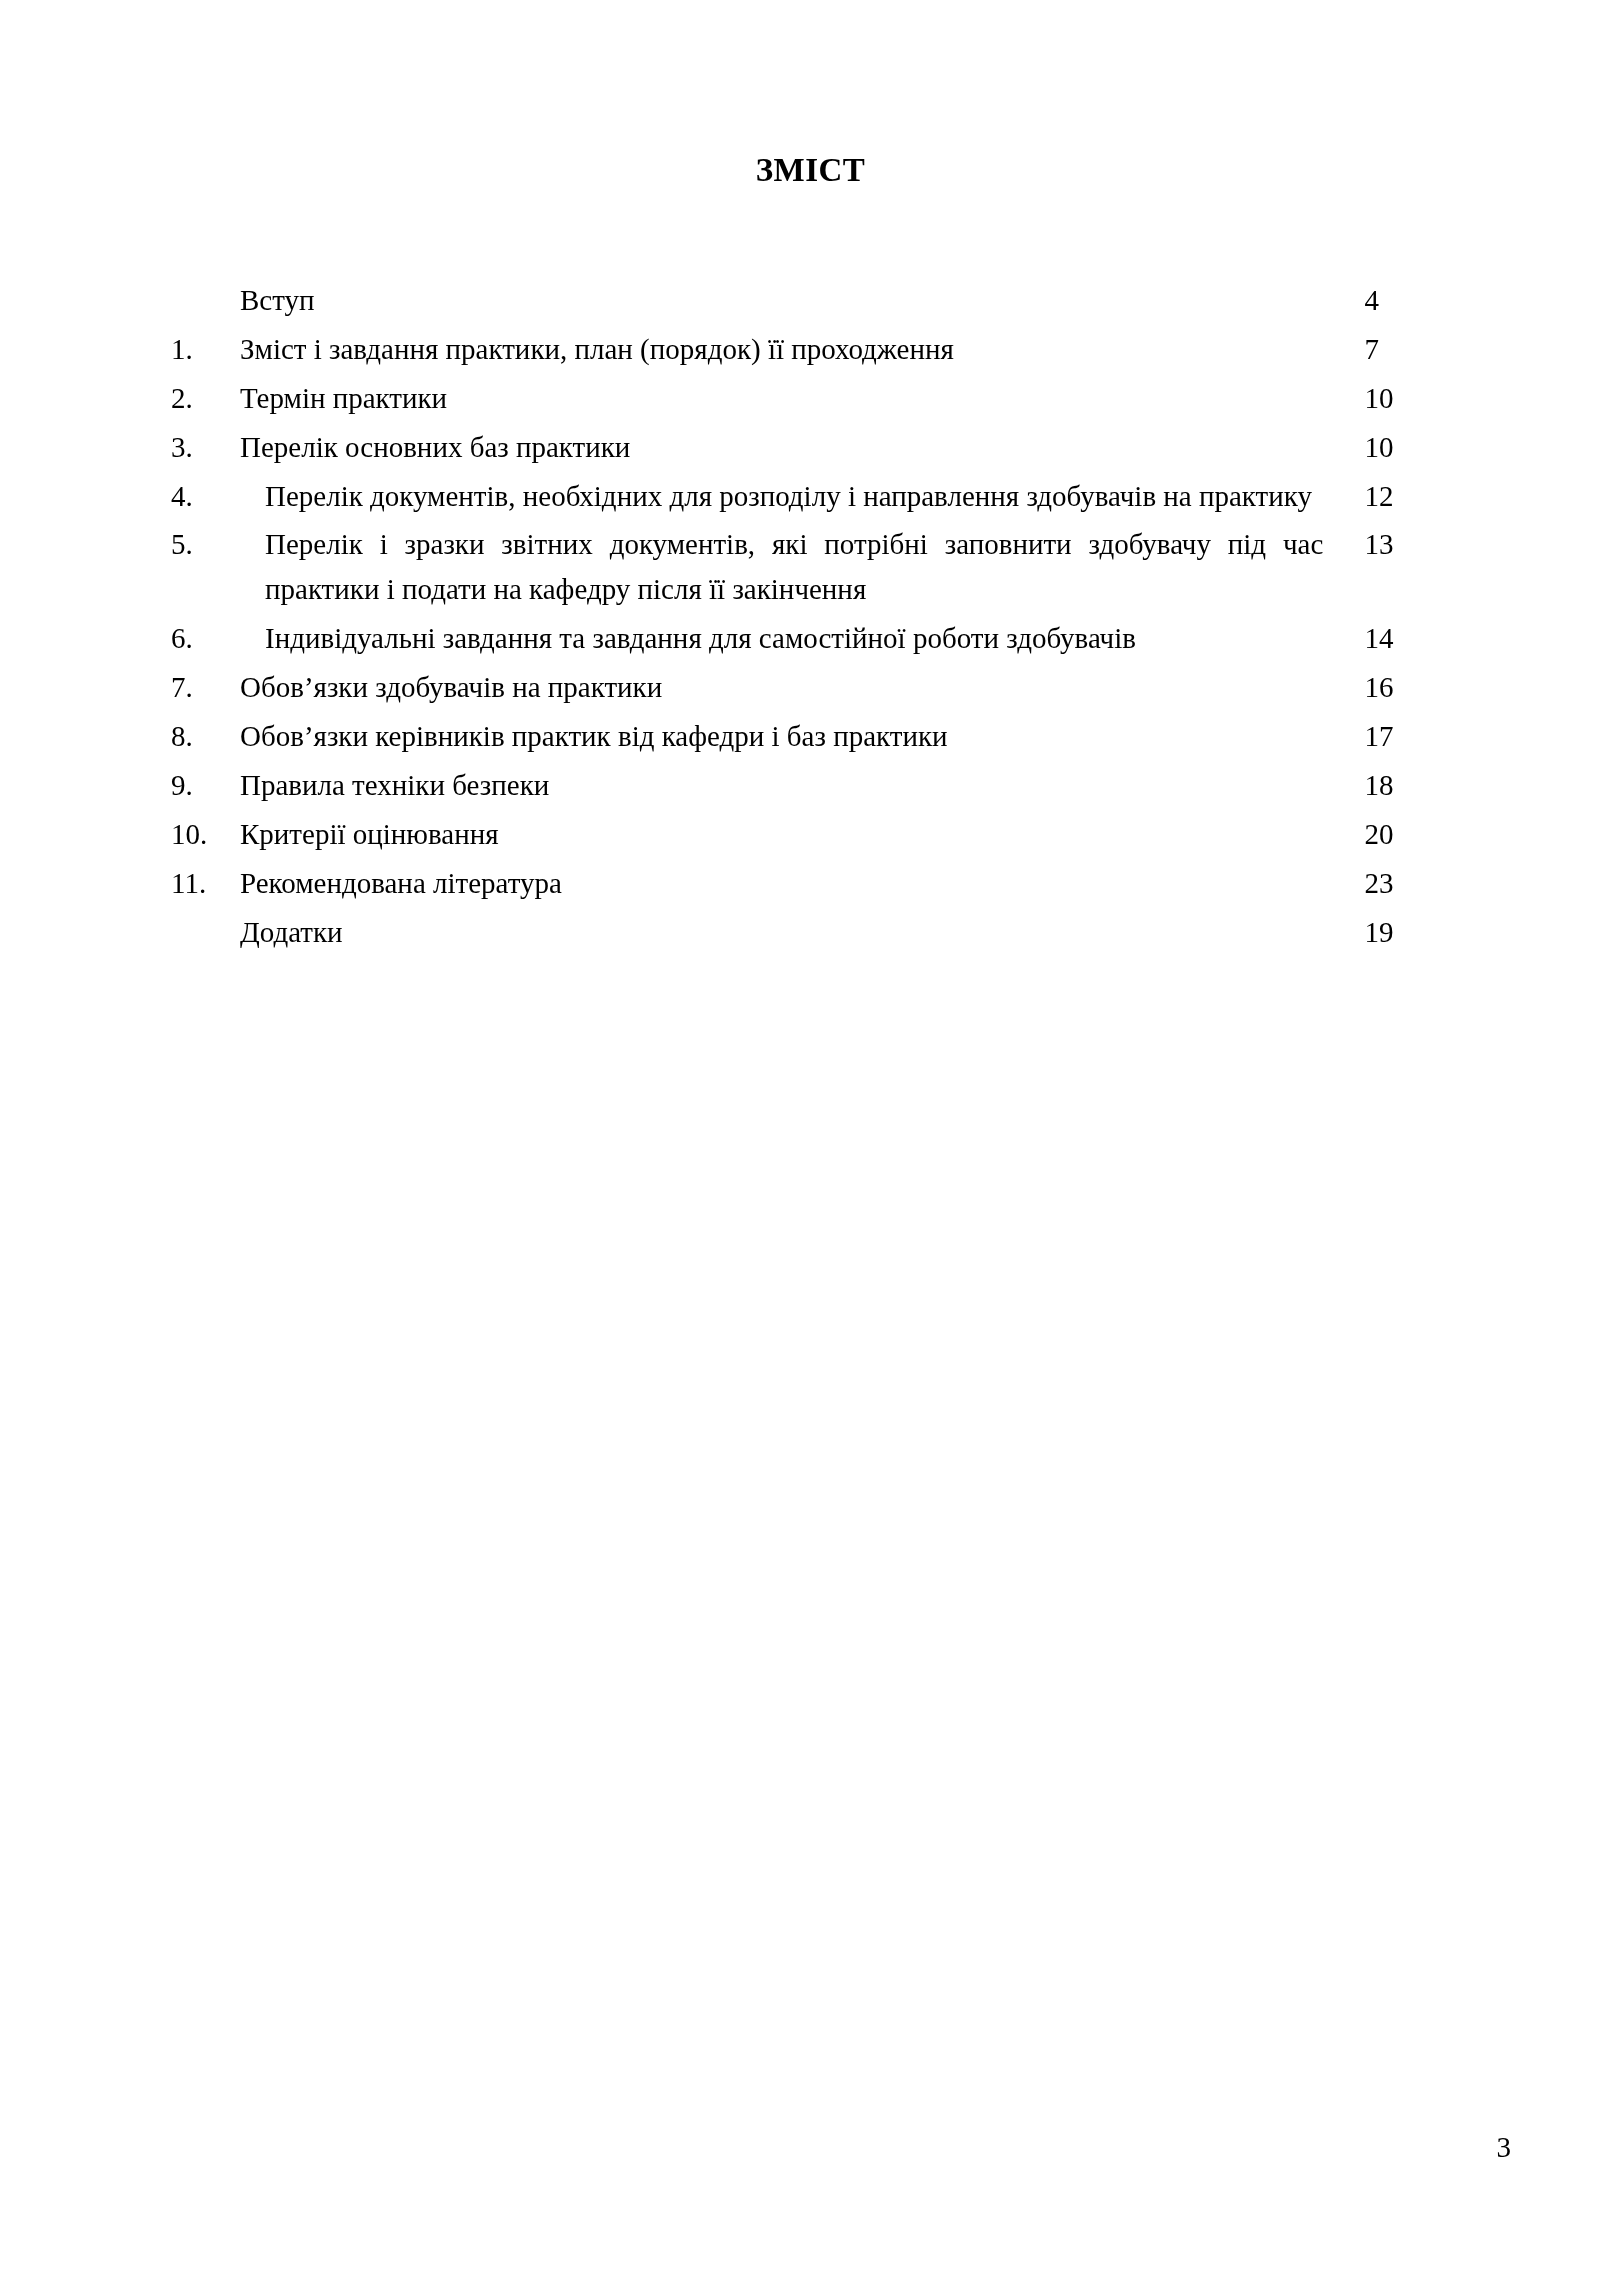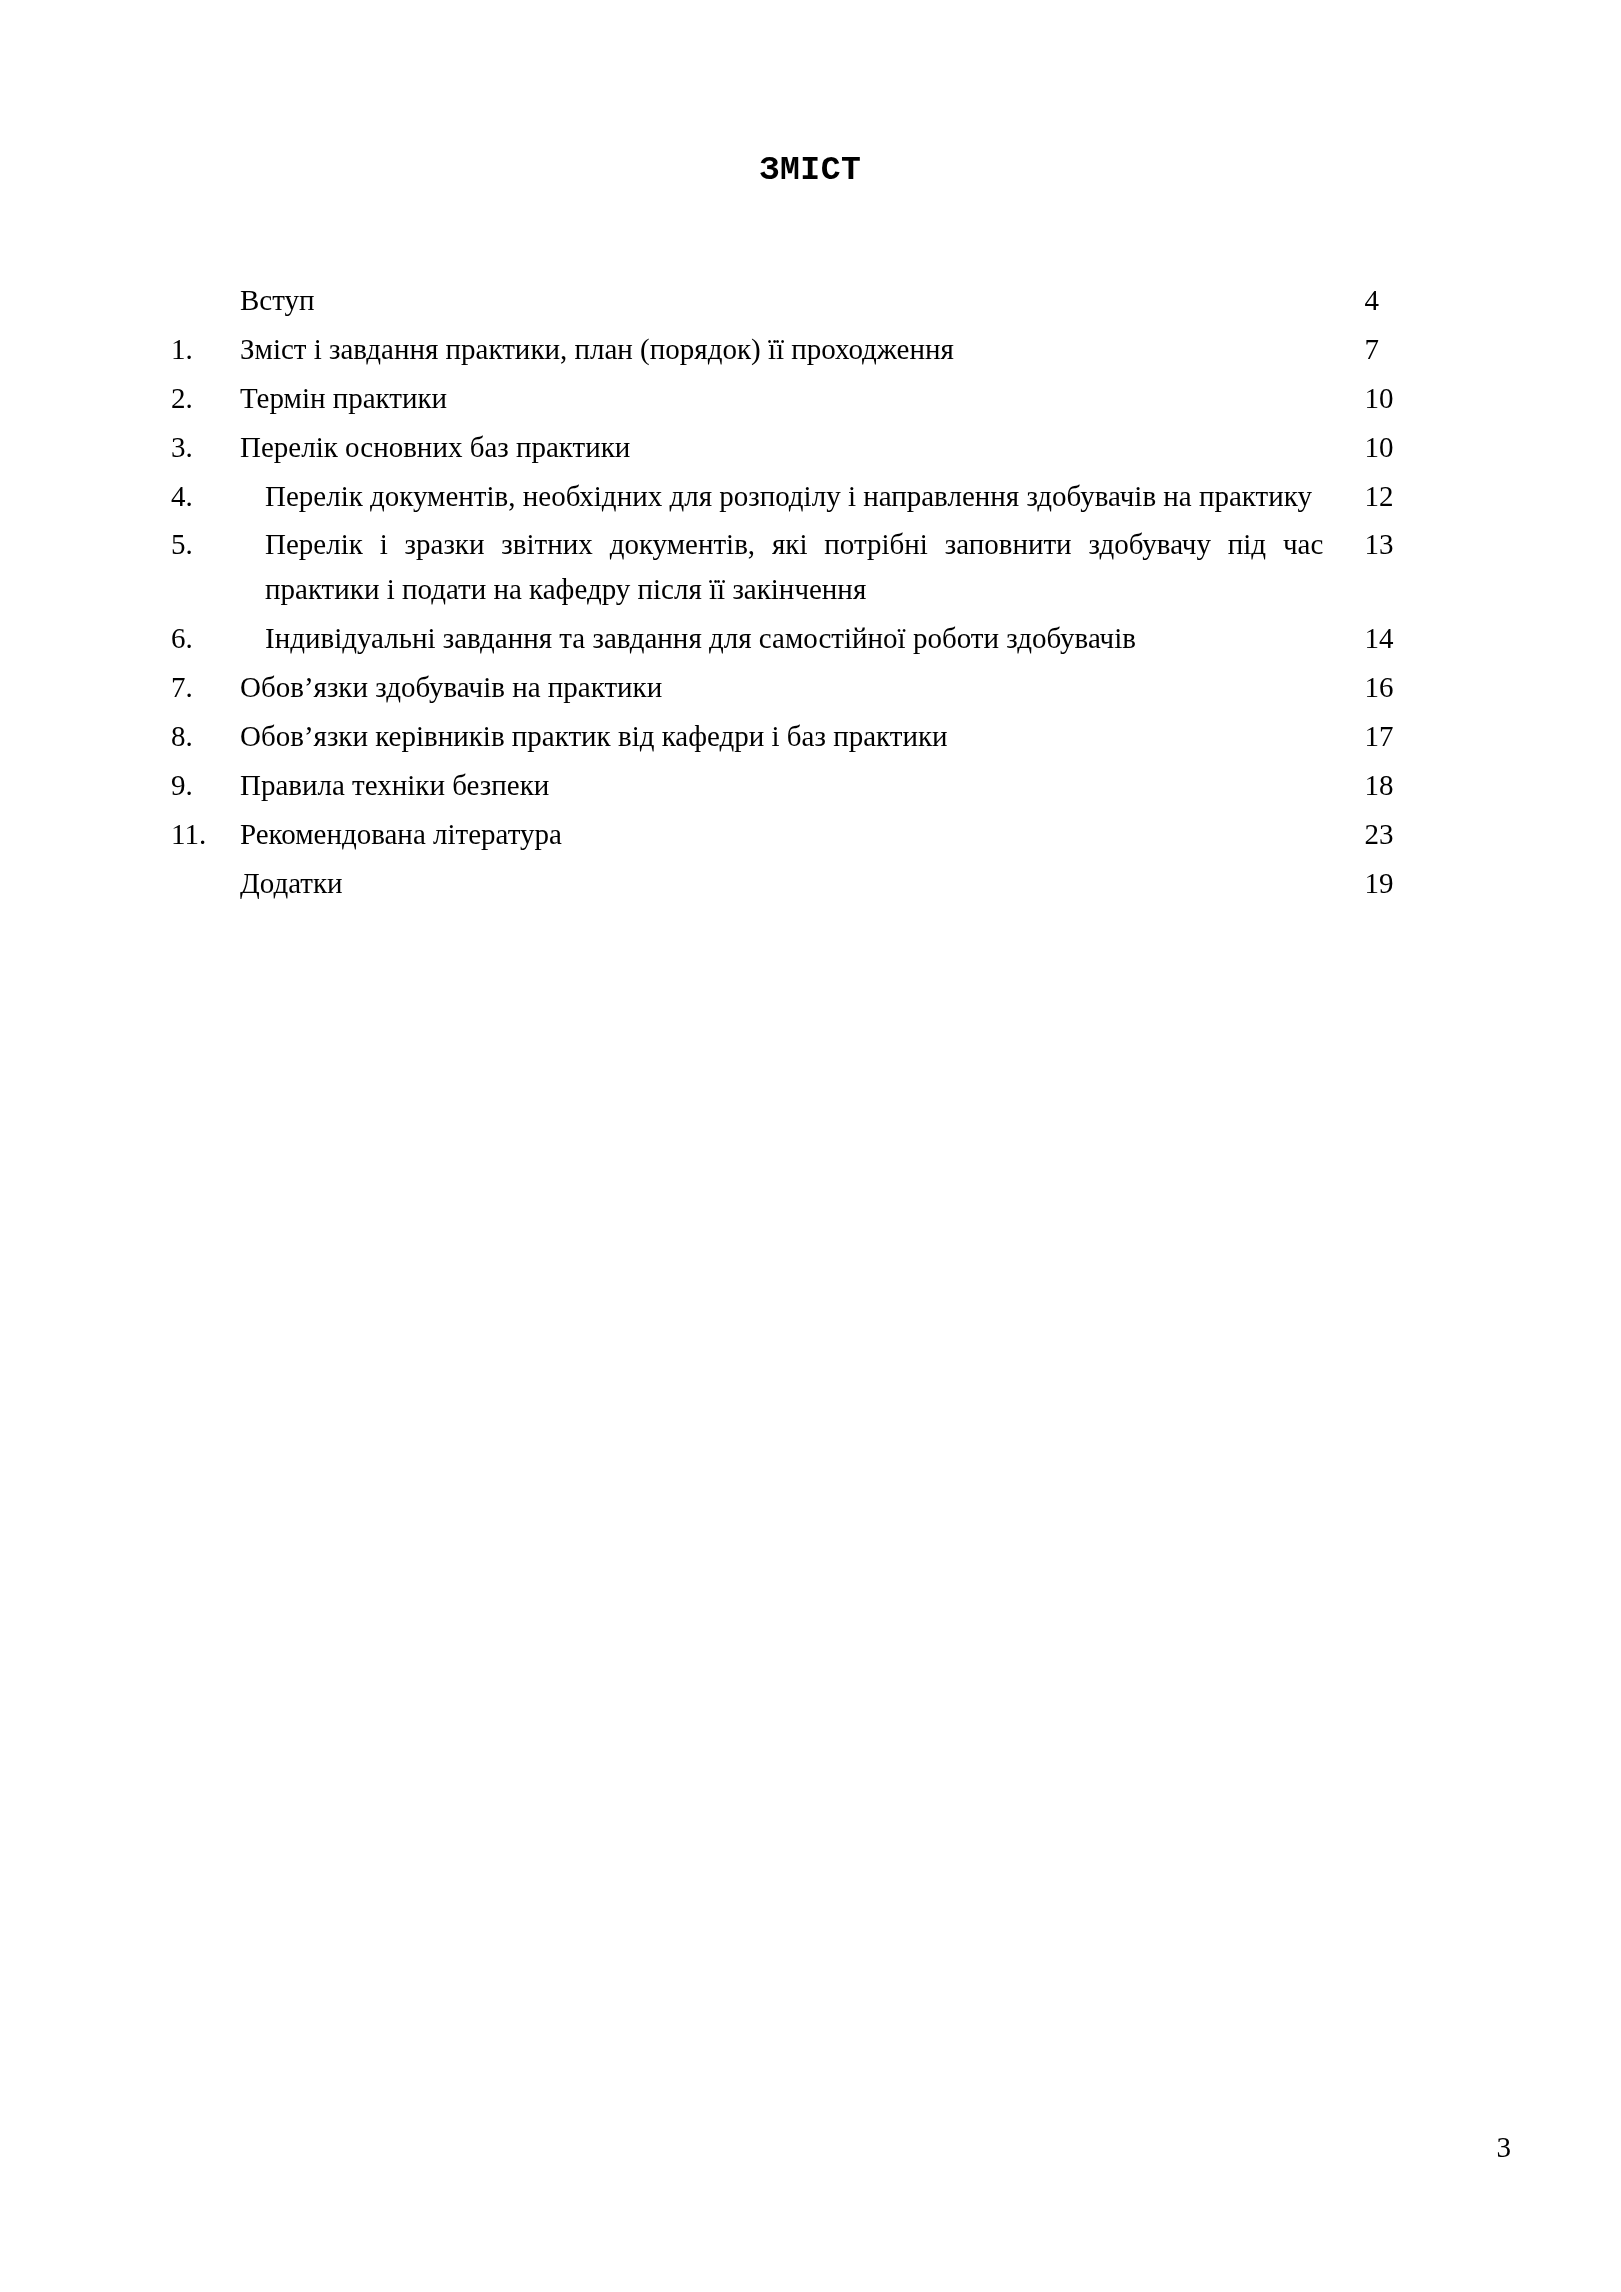--- a/index.html
+++ b/index.html
@@ -26,21 +26,20 @@
 
   .doc-title {
     position: absolute;
     top: 152px;
     left: 0;
     width: 1621px;
     text-align: center;
     font-size: 33px;
     font-weight: bold;
     letter-spacing: 0.5px;
-    font-family: Liberation Mono, monospace;
   }
 
   .toc {
     position: absolute;
     top: 278px;
     left: 169px;
     width: 1264px;
   }
 
   .toc-row {
@@ -145,20 +144,25 @@
         <div class="toc-num">8.</div>
         <div class="toc-title">Обов’язки керівників практик від кафедри і баз практики</div>
         <div class="toc-page">17</div>
       </div>
       <div class="toc-row">
         <div class="toc-num">9.</div>
         <div class="toc-title">Правила техніки безпеки</div>
         <div class="toc-page">18</div>
       </div>
       <div class="toc-row">
+        <div class="toc-num">10.</div>
+        <div class="toc-title">Критерії оцінювання</div>
+        <div class="toc-page">20</div>
+      </div>
+      <div class="toc-row">
         <div class="toc-num">11.</div>
         <div class="toc-title">Рекомендована література</div>
         <div class="toc-page">23</div>
       </div>
       <div class="toc-row">
         <div class="toc-num"></div>
         <div class="toc-title">Додатки</div>
         <div class="toc-page">19</div>
       </div>
     </div>

